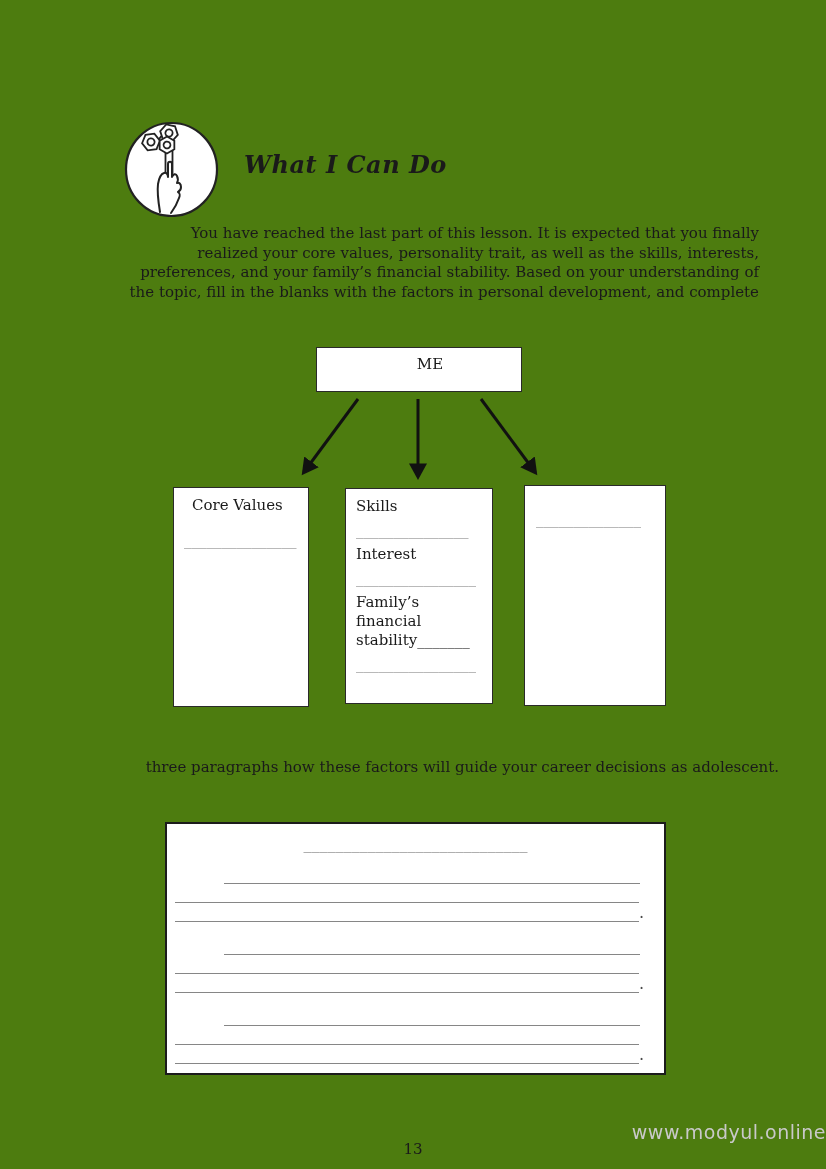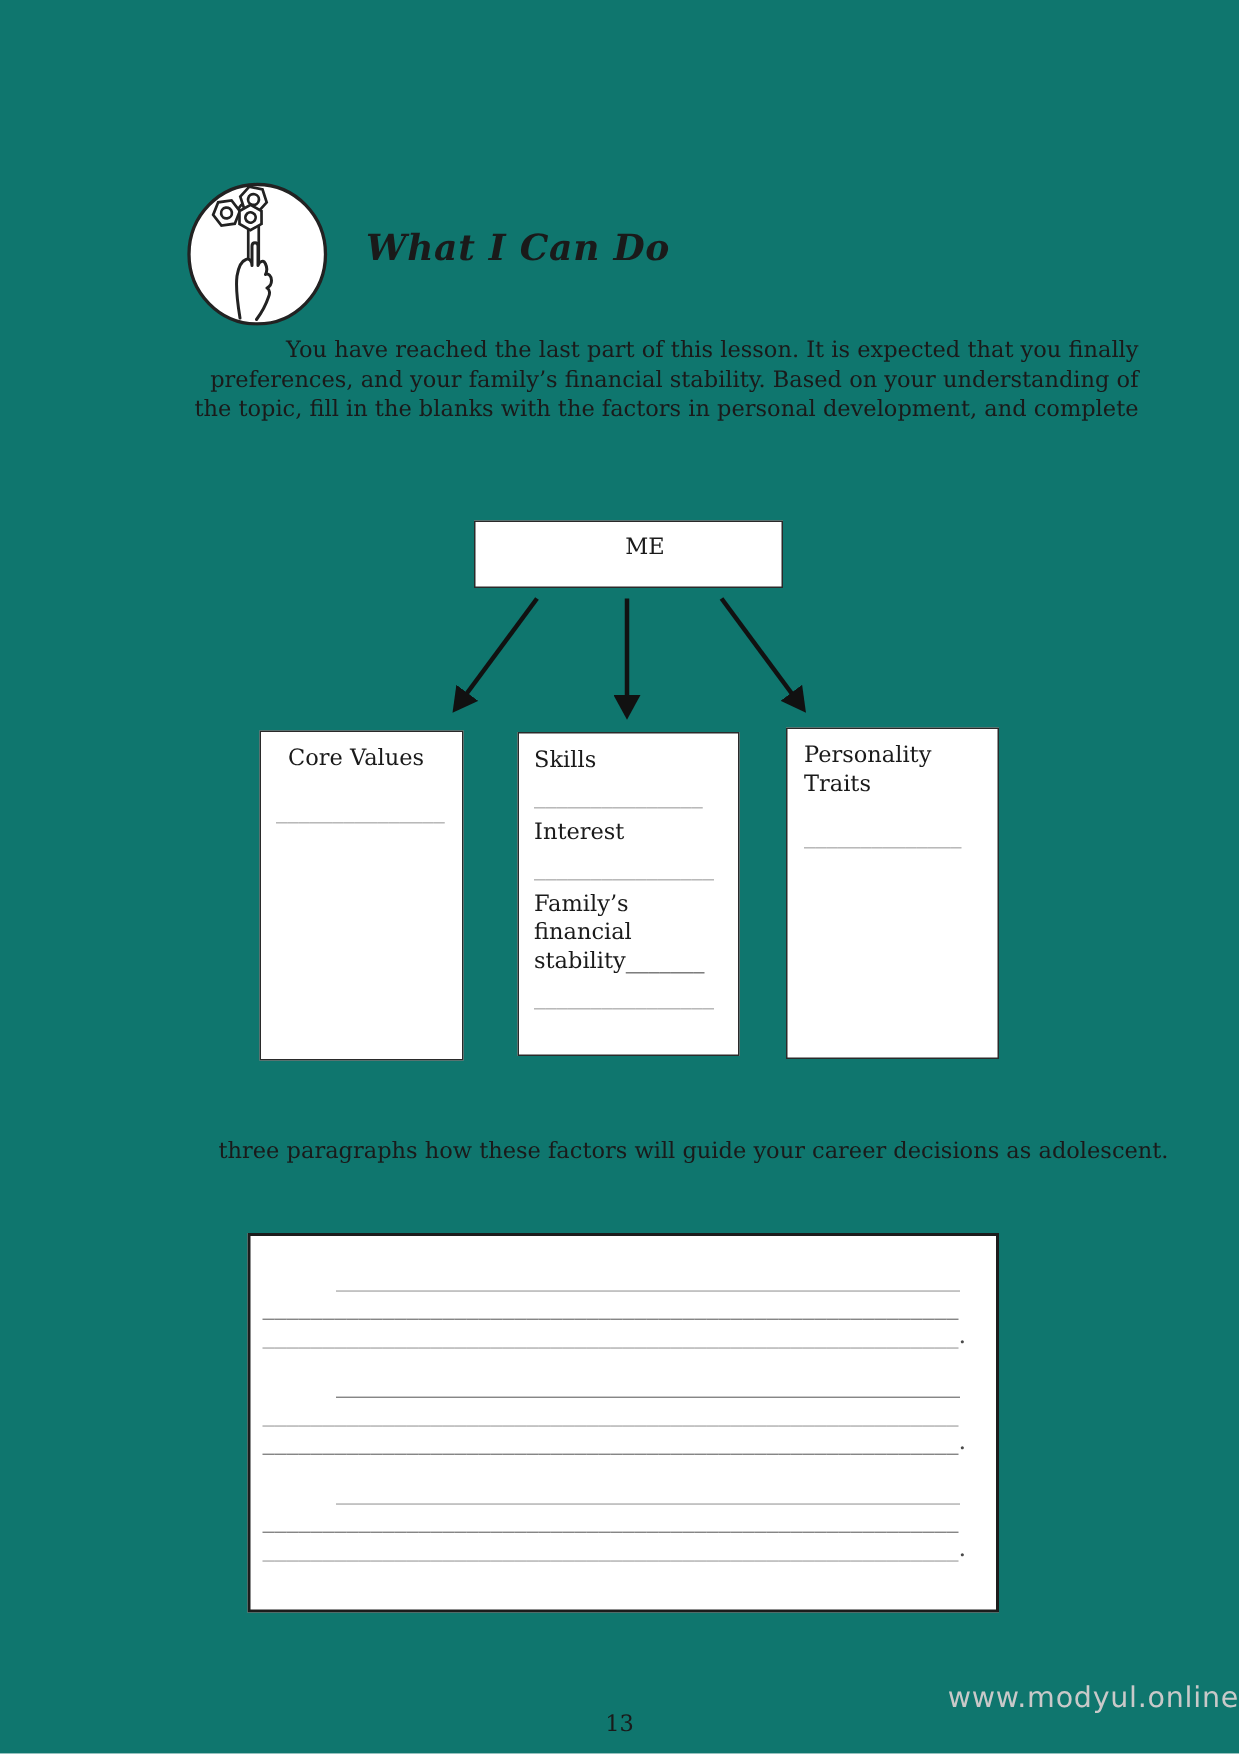--- a/index.html
+++ b/index.html
@@ -1,16 +1,16 @@
 <!DOCTYPE html>
 <html><head>
 <meta charset="utf-8">
 <style>
   html,body{margin:0;padding:0;background:#ffffff;}
-  .page{position:relative;width:826px;height:1169px;background:#0f766e;
+  .page{position:relative;width:826px;height:1169px;background:#4d7c0f;
         font-family:"DejaVu Serif", serif;color:#1a1a1a;overflow:hidden;}
   .abs{position:absolute;}
 
   
   .title{position:absolute;left:244px;top:150px;font-size:24px;font-weight:bold;
          font-style:italic;letter-spacing:.5px;line-height:30px;}
 
   
   .para{position:absolute;left:99px;font-size:15px;line-height:19.6px;text-align:right;}
   .para .ln{white-space:nowrap;}
@@ -80,20 +80,21 @@
     <path d="M36,92 C34,80 33,72 34,64 C35,58 37,54 40,53 C42,52 44,54 44,57
              L44,44 C44,41 48,41 48,44 L48,57 C49,54 52,53 53,56 C54,58 54,61 53,63
              C55,62 57,64 57,67 C57,69 56,71 54,72 C56,73 56,76 55,78
              C53,84 50,89 47,93" fill="#ffffff" stroke="#222222" stroke-width="2" stroke-linejoin="round" stroke-linecap="round"></path>
   </svg>
 
   <div class="title">What I Can Do</div>
 
   <div id="intro" class="para">
     <div class="ln indent">You have reached the last part of this lesson. It is expected that you finally</div>
+    <div class="ln">realized your core values, personality trait, as well as the skills, interests,</div>
     <div class="ln">preferences, and your family’s financial stability. Based on your understanding of</div>
     <div class="ln">the topic, fill in the blanks with the factors in personal development, and complete</div>
   </div>
 
   <div id="me-box" class="dbox">
     <span>ME</span>
   </div>
 
   <svg id="arrows" width="270" height="92" viewBox="0 0 270 92">
     <defs>
@@ -114,29 +115,29 @@
   <div id="box-skills" class="dbox">
     <div class="lbl">Skills</div>
     <div class="blank m5">_______________</div>
     <div class="lbl m5">Interest</div>
     <div class="blank m5">________________</div>
     <div class="lbl m5" style="white-space:normal;">Family’s financial stability_______</div>
     <div class="blank m5">________________</div>
   </div>
 
   <div id="box-personality" class="dbox">
-    <div class="lbl" style="white-space:normal;">Personality Traits</div>
     <div class="blank m16">______________</div>
   </div>
 
   <div id="prompt" class="para">
     <div class="ln">three paragraphs how these factors will guide your career decisions as adolescent.</div>
   </div>
 
   <div id="essay-box">
+    <div class="e-line e-center">____________________________</div>
     <div class="e-line e-indent">____________________________________________________</div>
     <div class="e-line">__________________________________________________________</div>
     <div class="e-line">__________________________________________________________.</div>
     <div class="e-line e-indent e-gap">____________________________________________________</div>
     <div class="e-line">__________________________________________________________</div>
     <div class="e-line">__________________________________________________________.</div>
     <div class="e-line e-indent e-gap">____________________________________________________</div>
     <div class="e-line">__________________________________________________________</div>
     <div class="e-line">__________________________________________________________.</div>
   </div>

